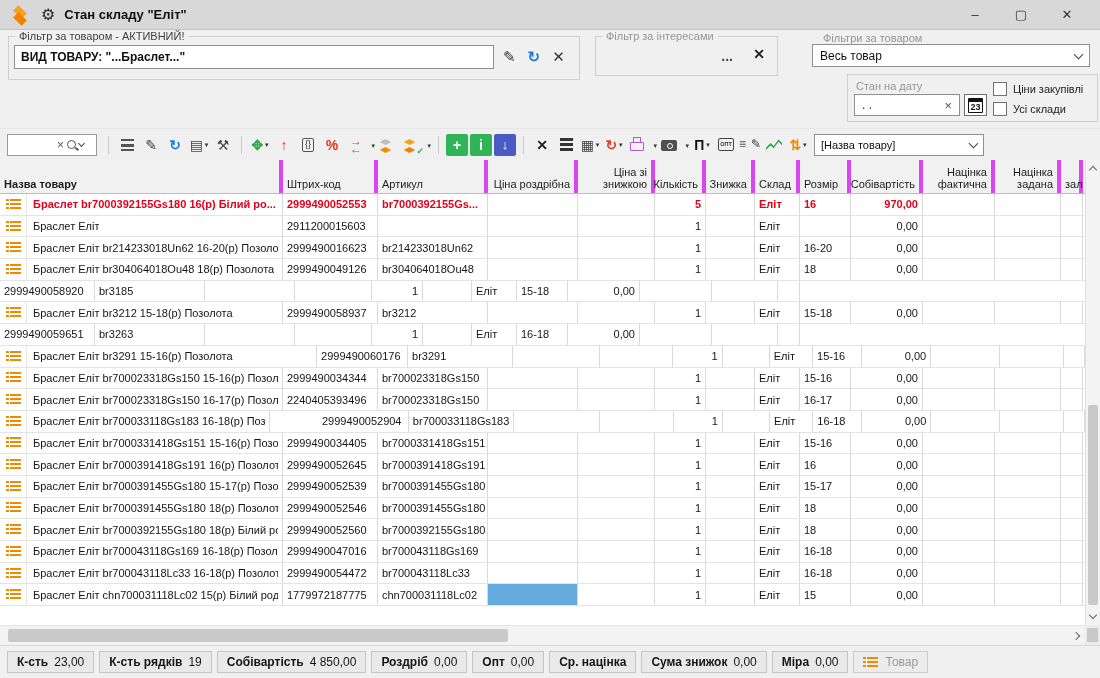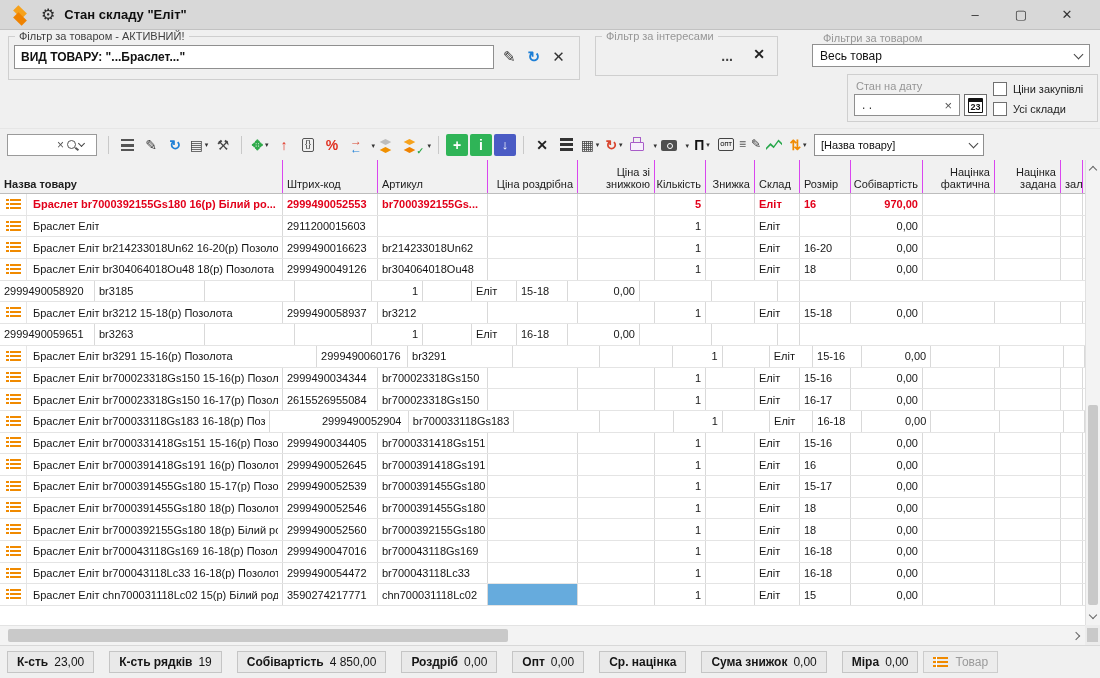--- a/index.html
+++ b/index.html
@@ -86,21 +86,21 @@
   .t-compose::after{content:attr(data-g);position:absolute;right:0;top:3px;font-size:12px;color:#333;}
   .t-chart::before{content:"";width:16px;height:12px;background:#28a84c;
       clip-path:polygon(0 78%,28% 38%,48% 62%,78% 8%,100% 38%,100% 56%,78% 28%,48% 82%,28% 58%,0 96%);}
   .gcombo{position:relative;margin-left:5px;width:170px;height:22px;background:#fff;border:1px solid #8f8f8f;
           display:flex;align-items:center;padding:0 6px;font-size:11px;color:#101010;box-sizing:border-box;flex:none;}
   .gcombo .chev{margin-left:auto;margin-top:-3px;}
   
   .grid{position:absolute;top:160px;left:0;width:1100px;height:485px;background:#fff;}
   .thead{position:absolute;top:0;left:0;width:1085px;height:34px;display:flex;background:#f1f1f1;
          border-bottom:1px solid #bdbdbd;box-sizing:border-box;}
-  .th{border-right:1px solid #d946ef;font-size:11px;color:#1c1c1c;display:flex;align-items:flex-end;
+  .th{border-right:4px solid #d946ef;font-size:11px;color:#1c1c1c;display:flex;align-items:flex-end;
       padding:2px 4px;box-sizing:border-box;line-height:1.15;}
   .th.r{justify-content:flex-end;text-align:right;}
   .th.b{font-weight:bold;}
   .tbody{position:absolute;top:34px;left:0;width:1085px;height:431px;background:#fff;overflow:hidden;}
   .tr{display:flex;height:21.7px;border-bottom:1px solid #e4e4e4;box-sizing:border-box;}
   .td{border-right:1px solid #d9d9d9;font-size:11px;color:#151515;display:flex;align-items:center;
       padding:0 4px;box-sizing:border-box;white-space:nowrap;overflow:hidden;}
   .td.r{justify-content:flex-end;}
   .tr.red .td{color:#e2001a;font-weight:bold;}
   .td.sel{background:#66abdd;}
@@ -117,21 +117,21 @@
   .vs .dn{bottom:7px;transform:rotate(45deg);}
   .vthumb{position:absolute;left:2px;top:245px;width:10px;height:200px;background:#c9c9c9;border-radius:2px;}
   .hs{position:absolute;top:465px;left:0;width:1085px;height:20px;background:#f3f3f3;border-top:1px solid #e3e3e3;box-sizing:border-box;}
   .hthumb{position:absolute;left:8px;top:3px;width:500px;height:13px;background:#c9c9c9;border-radius:2px;}
   .hs .rt{position:absolute;right:6px;top:7px;width:5px;height:5px;border-right:1.5px solid #666;border-bottom:1.5px solid #666;transform:rotate(-45deg);}
   .corner{position:absolute;left:1085px;top:465px;width:15px;height:20px;background:#ececec;}
   .corner::after{content:"";position:absolute;inset:3px 2px;background:#c9c9c9;}
   
   .statusbar{position:absolute;top:645px;left:0;width:1100px;height:33px;background:#f0f0f0;border-top:1px solid #d8d8d8;
              display:flex;align-items:center;padding:0 7px;box-sizing:border-box;gap:5px;}
-  .sb-items{display:flex;align-items:center;gap:15px;}
+  .sb-items{display:flex;align-items:center;gap:5px;}
   .sp{height:22px;background:#e9e9e9;border:1px solid #c5c5c5;display:flex;align-items:center;
       padding:0 9px;font-size:12px;color:#161616;gap:6px;box-sizing:border-box;white-space:nowrap;}
   .sp b{font-weight:bold;}
   .sp-tovar{height:22px;background:#ececec;border:1px solid #cccccc;display:flex;align-items:center;
             padding:0 9px;font-size:12px;color:#9a9a9a;gap:7px;box-sizing:border-box;}
 </style>
 </head>
 <body>
 
 <div class="win">
@@ -444,21 +444,21 @@
           <div class="td r" style="width: 66px;"></div>
           <div class="td" style="width: 22px;"></div>
         </div>
         <div class="tr">
           <div class="td" style="width: 283px;">
             <span class="icobox">
               <i class="rico"></i>
             </span>
             <span class="nm">Браслет Еліт br700023318Gs150 16-17(р) Позолота</span>
           </div>
-          <div class="td" style="width: 95px;">2615526955084</div>
+          <div class="td" style="width: 95px;">2240405393496</div>
           <div class="td" style="width: 110px;">br700023318Gs150</div>
           <div class="td r" style="width: 90px;"></div>
           <div class="td r" style="width: 77px;"></div>
           <div class="td r" style="width: 51px;">1</div>
           <div class="td r" style="width: 49px;"></div>
           <div class="td" style="width: 45px;">Еліт</div>
           <div class="td" style="width: 51px;">16-17</div>
           <div class="td r" style="width: 72px;">0,00</div>
           <div class="td r" style="width: 72px;"></div>
           <div class="td r" style="width: 66px;"></div>
@@ -624,21 +624,21 @@
           <div class="td r" style="width: 66px;"></div>
           <div class="td" style="width: 22px;"></div>
         </div>
         <div class="tr">
           <div class="td" style="width: 283px;">
             <span class="icobox">
               <i class="rico"></i>
             </span>
             <span class="nm">Браслет Еліт chn700031118Lc02 15(р) Білий родій</span>
           </div>
-          <div class="td" style="width: 95px;">3590274217771</div>
+          <div class="td" style="width: 95px;">1779972187775</div>
           <div class="td" style="width: 110px;">chn700031118Lc02</div>
           <div class="td r sel" style="width: 90px;"></div>
           <div class="td r" style="width: 77px;"></div>
           <div class="td r" style="width: 51px;">1</div>
           <div class="td r" style="width: 49px;"></div>
           <div class="td" style="width: 45px;">Еліт</div>
           <div class="td" style="width: 51px;">15</div>
           <div class="td r" style="width: 72px;">0,00</div>
           <div class="td r" style="width: 72px;"></div>
           <div class="td r" style="width: 66px;"></div>

